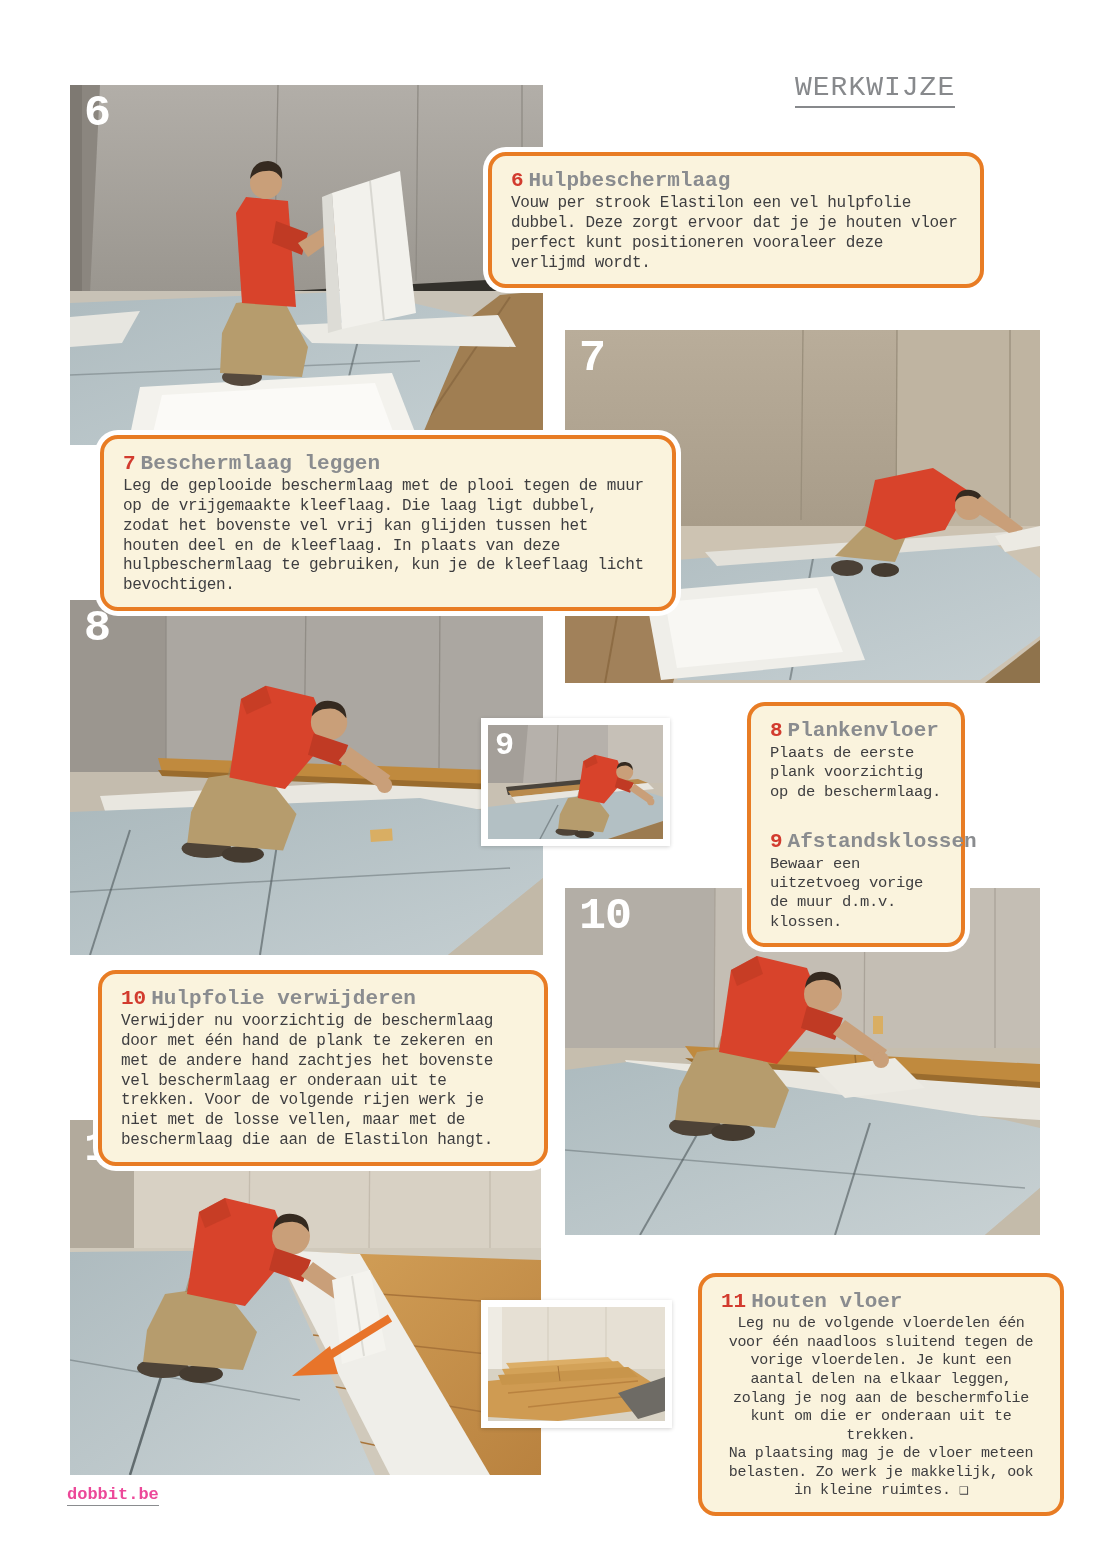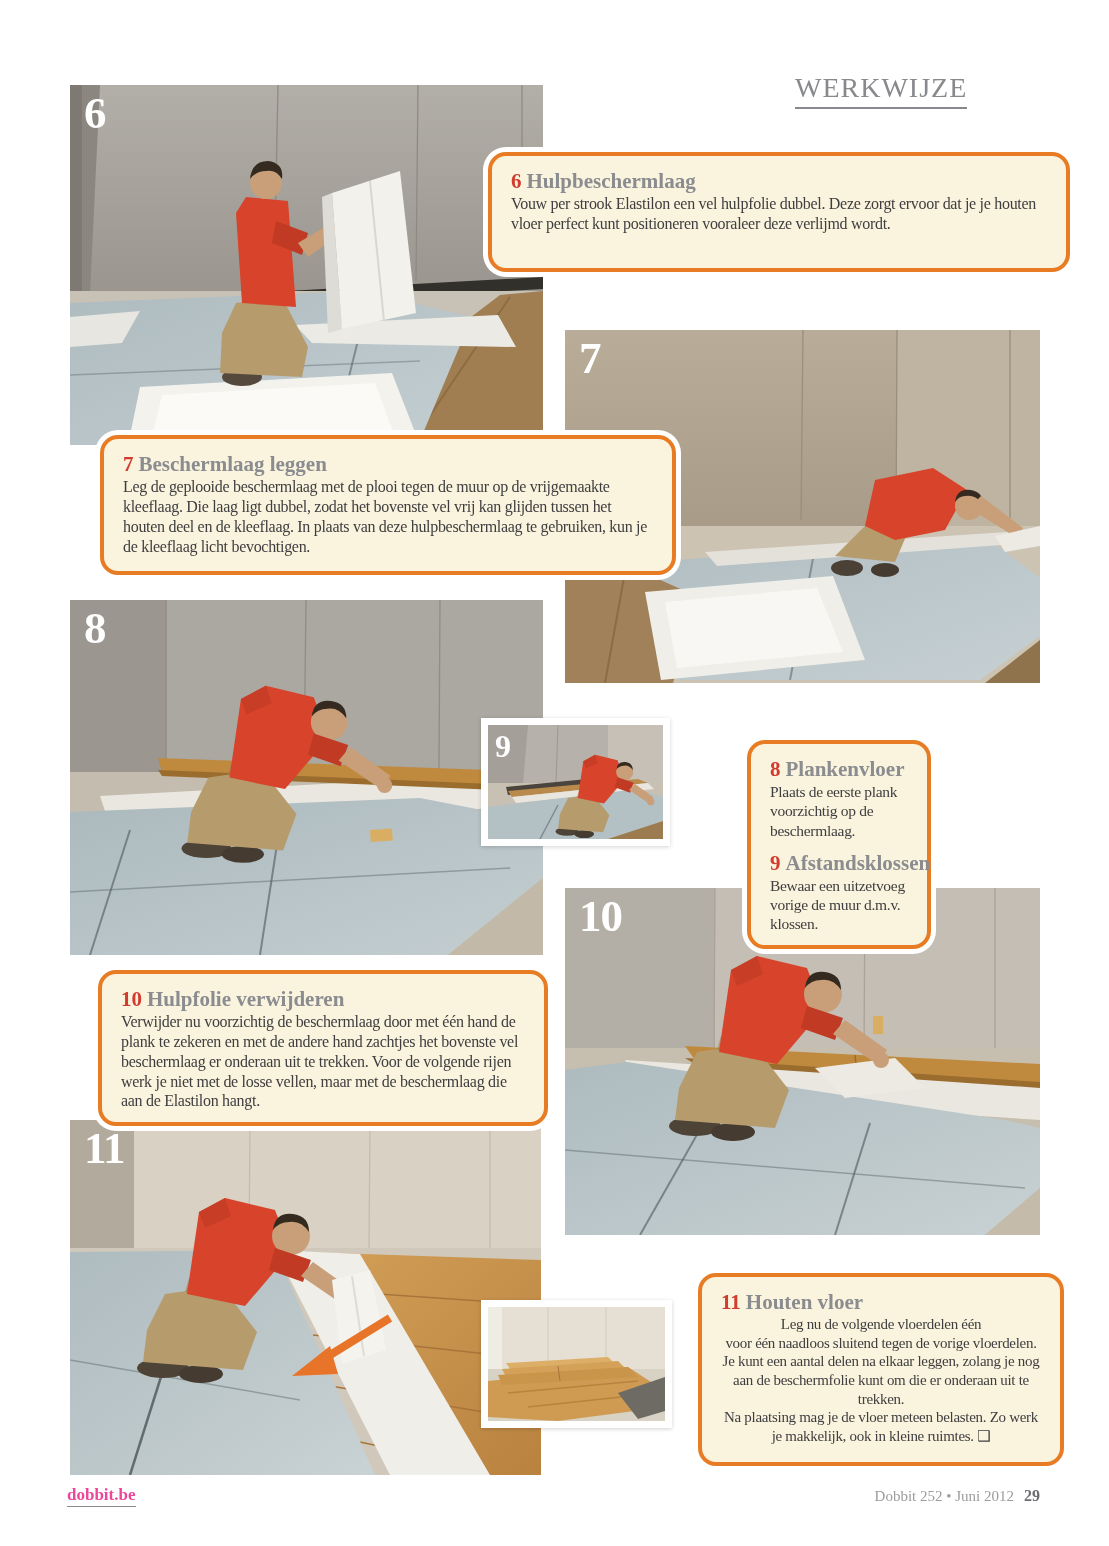--- a/index.html
+++ b/index.html
@@ -1,38 +1,38 @@
 <!DOCTYPE html>
 <html lang="nl"><head>
 <meta charset="utf-8">
 <style>
   html,body{margin:0;padding:0;background:#ffffff;}
   .page{position:relative;width:1109px;height:1546px;background:#fff;margin:0 auto;overflow:hidden;
-        font-family:Liberation Serif, serif;}
+        font-family:Liberation Mono, monospace;}
   
   .hdr{position:absolute;left:795px;top:72px;font-size:28px;color:#87898c;letter-spacing:1px;
        border-bottom:2.5px solid #87898c;padding-bottom:3px;font-weight:400;}
   
   .photo{position:absolute;overflow:hidden;background:#9a968f;}
   .photo svg{display:block;width:100%;height:100%;}
   .pnum{position:absolute;top:6px;left:14px;color:#fff;font-weight:bold;font-size:45px;line-height:1;
         letter-spacing:-1px;}
   .inset{position:absolute;background:#fff;padding:7px;box-shadow:0 1px 4px rgba(0,0,0,.18);}
   .inset svg{display:block;}
   .inset .pnum{font-size:32px;top:12px;left:14px;}
   
   .callout{position:absolute;background:#FAF3DD;border:4px solid #E87C24;border-radius:18px;
            padding:12px 19px 11px;box-sizing:border-box;box-shadow:0 0 0 5px #fff;z-index:6;}
   .c-title{font-size:21px;font-weight:bold;color:#8A8C8F;margin:1px 0 1px;line-height:1.15;}
   .c-title .num{color:#D23B2E;margin-right:5px;}
   .c-body{font-size:16px;letter-spacing:-0.3px;color:#3e3e40;line-height:1.24;margin:0;
           white-space:pre-line;}
   .callout.sm .c-body{font-size:15.5px;}
   .callout.xs .c-body{font-size:15px;text-align:center;}
-  .c-sec + .c-sec{margin-top:11px;}
+  .c-sec + .c-sec{margin-top:28px;}
   
   .foot-left{position:absolute;left:67px;top:1485px;font-size:17px;font-weight:bold;color:#ec4899;
              border-bottom:1.5px solid #8a8c8f;padding-bottom:1px;text-decoration:none;}
   .foot-right{position:absolute;right:69px;top:1487px;font-size:15px;color:#9a9c9e;}
   .foot-right .pgnum{font-size:16px;font-weight:bold;color:#6b6d70;margin-left:10px;}
 </style>
 </head>
 <body>
 
 <div class="page">
@@ -322,35 +322,35 @@
       <g>
         <polygon points="18,56 120,50 126,56 22,62" fill="#dcae67"></polygon>
         <polygon points="14,62 130,54 138,62 18,70" fill="#d3a258"></polygon>
         <polygon points="10,68 140,60 150,70 14,78" fill="#c8954b"></polygon>
         <line x1="70" y1="59" x2="72" y2="74" stroke="#a8743a" stroke-width="1"></line>
       </g>
     </svg>
     <div class="pnum"></div>
   </figure>
 
-  <div class="callout" style="left:488px;top:152px;width:582px;min-height:120px">
+  <div class="callout" style="left:488px;top:152px;width:496px;min-height:120px">
     <div class="c-title">
       <span class="num">6</span><span>Hulpbeschermlaag</span>
     </div>
     <p class="c-body">Vouw per strook Elastilon een vel hulpfolie dubbel. Deze zorgt ervoor dat je je houten vloer perfect kunt positioneren vooraleer deze verlijmd wordt.</p>
   </div>
 
   <div class="callout" style="left:100px;top:435px;width:576px;min-height:140px">
     <div class="c-title">
       <span class="num">7</span><span>Beschermlaag leggen</span>
     </div>
     <p class="c-body">Leg de geplooide beschermlaag met de plooi tegen de muur op de vrijgemaakte kleeflaag. Die laag ligt dubbel, zodat het bovenste vel vrij kan glijden tussen het houten deel en de kleeflaag. In plaats van deze hulpbeschermlaag te gebruiken, kun je de kleeflaag licht bevochtigen.</p>
   </div>
 
-  <div class="callout sm" style="left:747px;top:740px;width:184px;min-height:179px">
+  <div class="callout sm" style="left:747px;top:702px;width:218px;min-height:179px">
     <div class="c-sec">
       <div class="c-title">
         <span class="num">8</span><span>Plankenvloer</span>
       </div>
       <p class="c-body">Plaats de eerste plank voorzichtig op de beschermlaag.</p>
     </div>
     <div class="c-sec">
       <div class="c-title">
         <span class="num">9</span><span>Afstandsklossen</span>
       </div>

